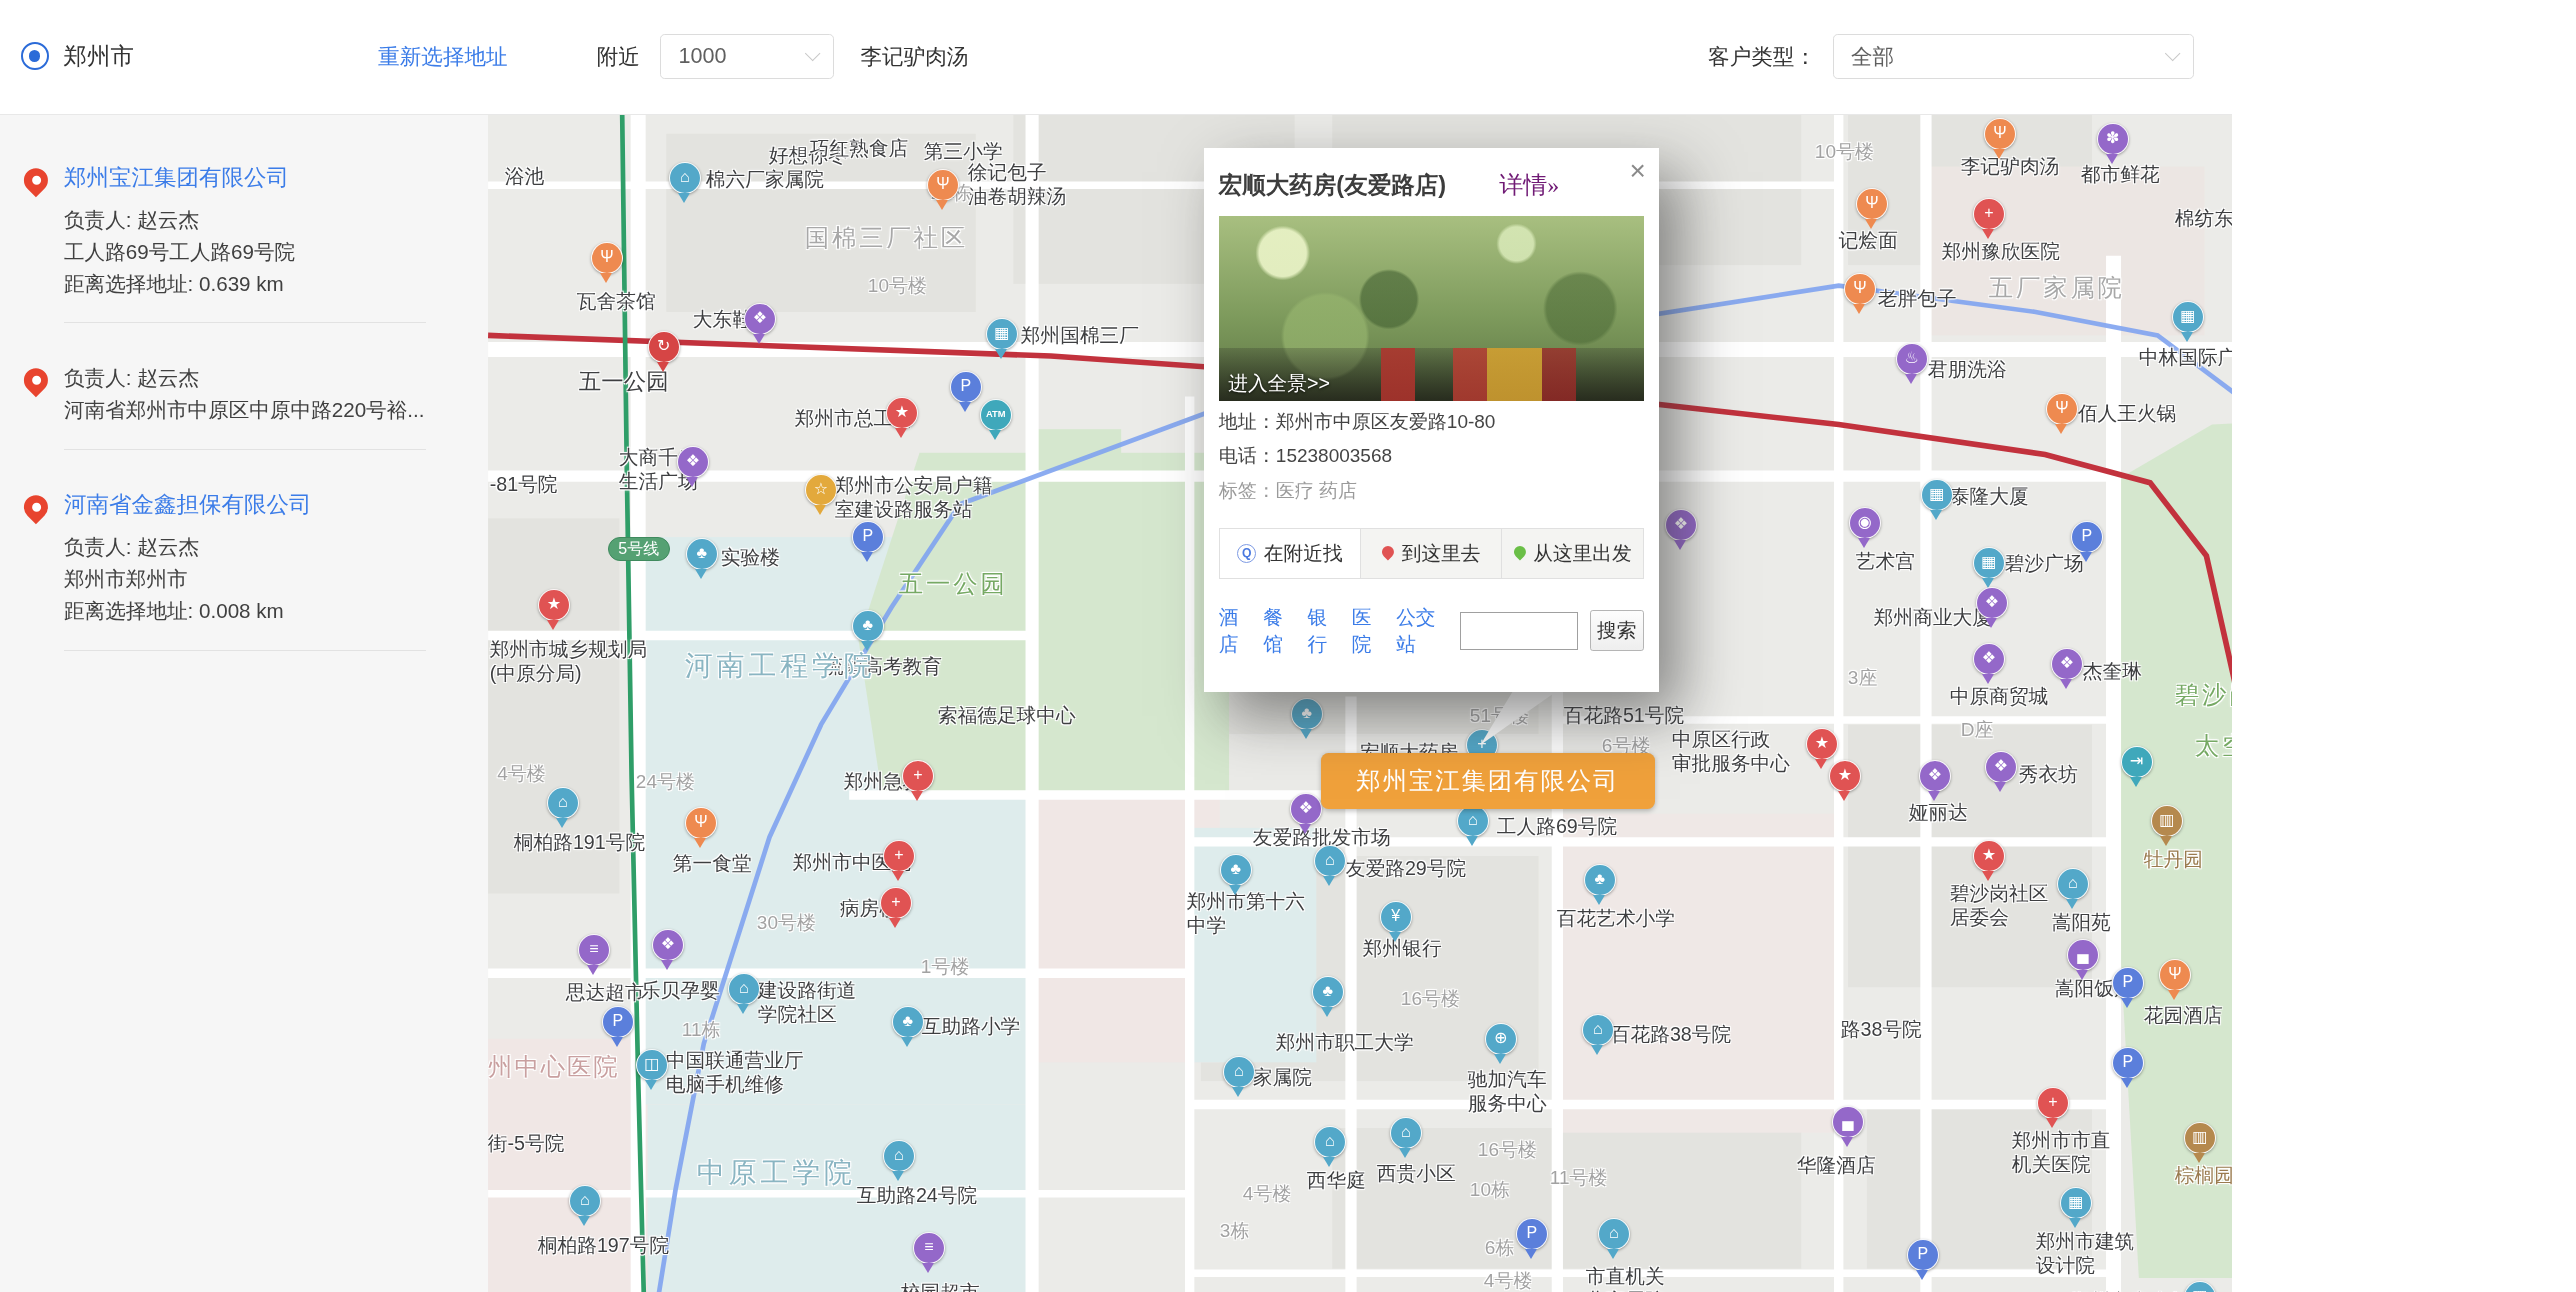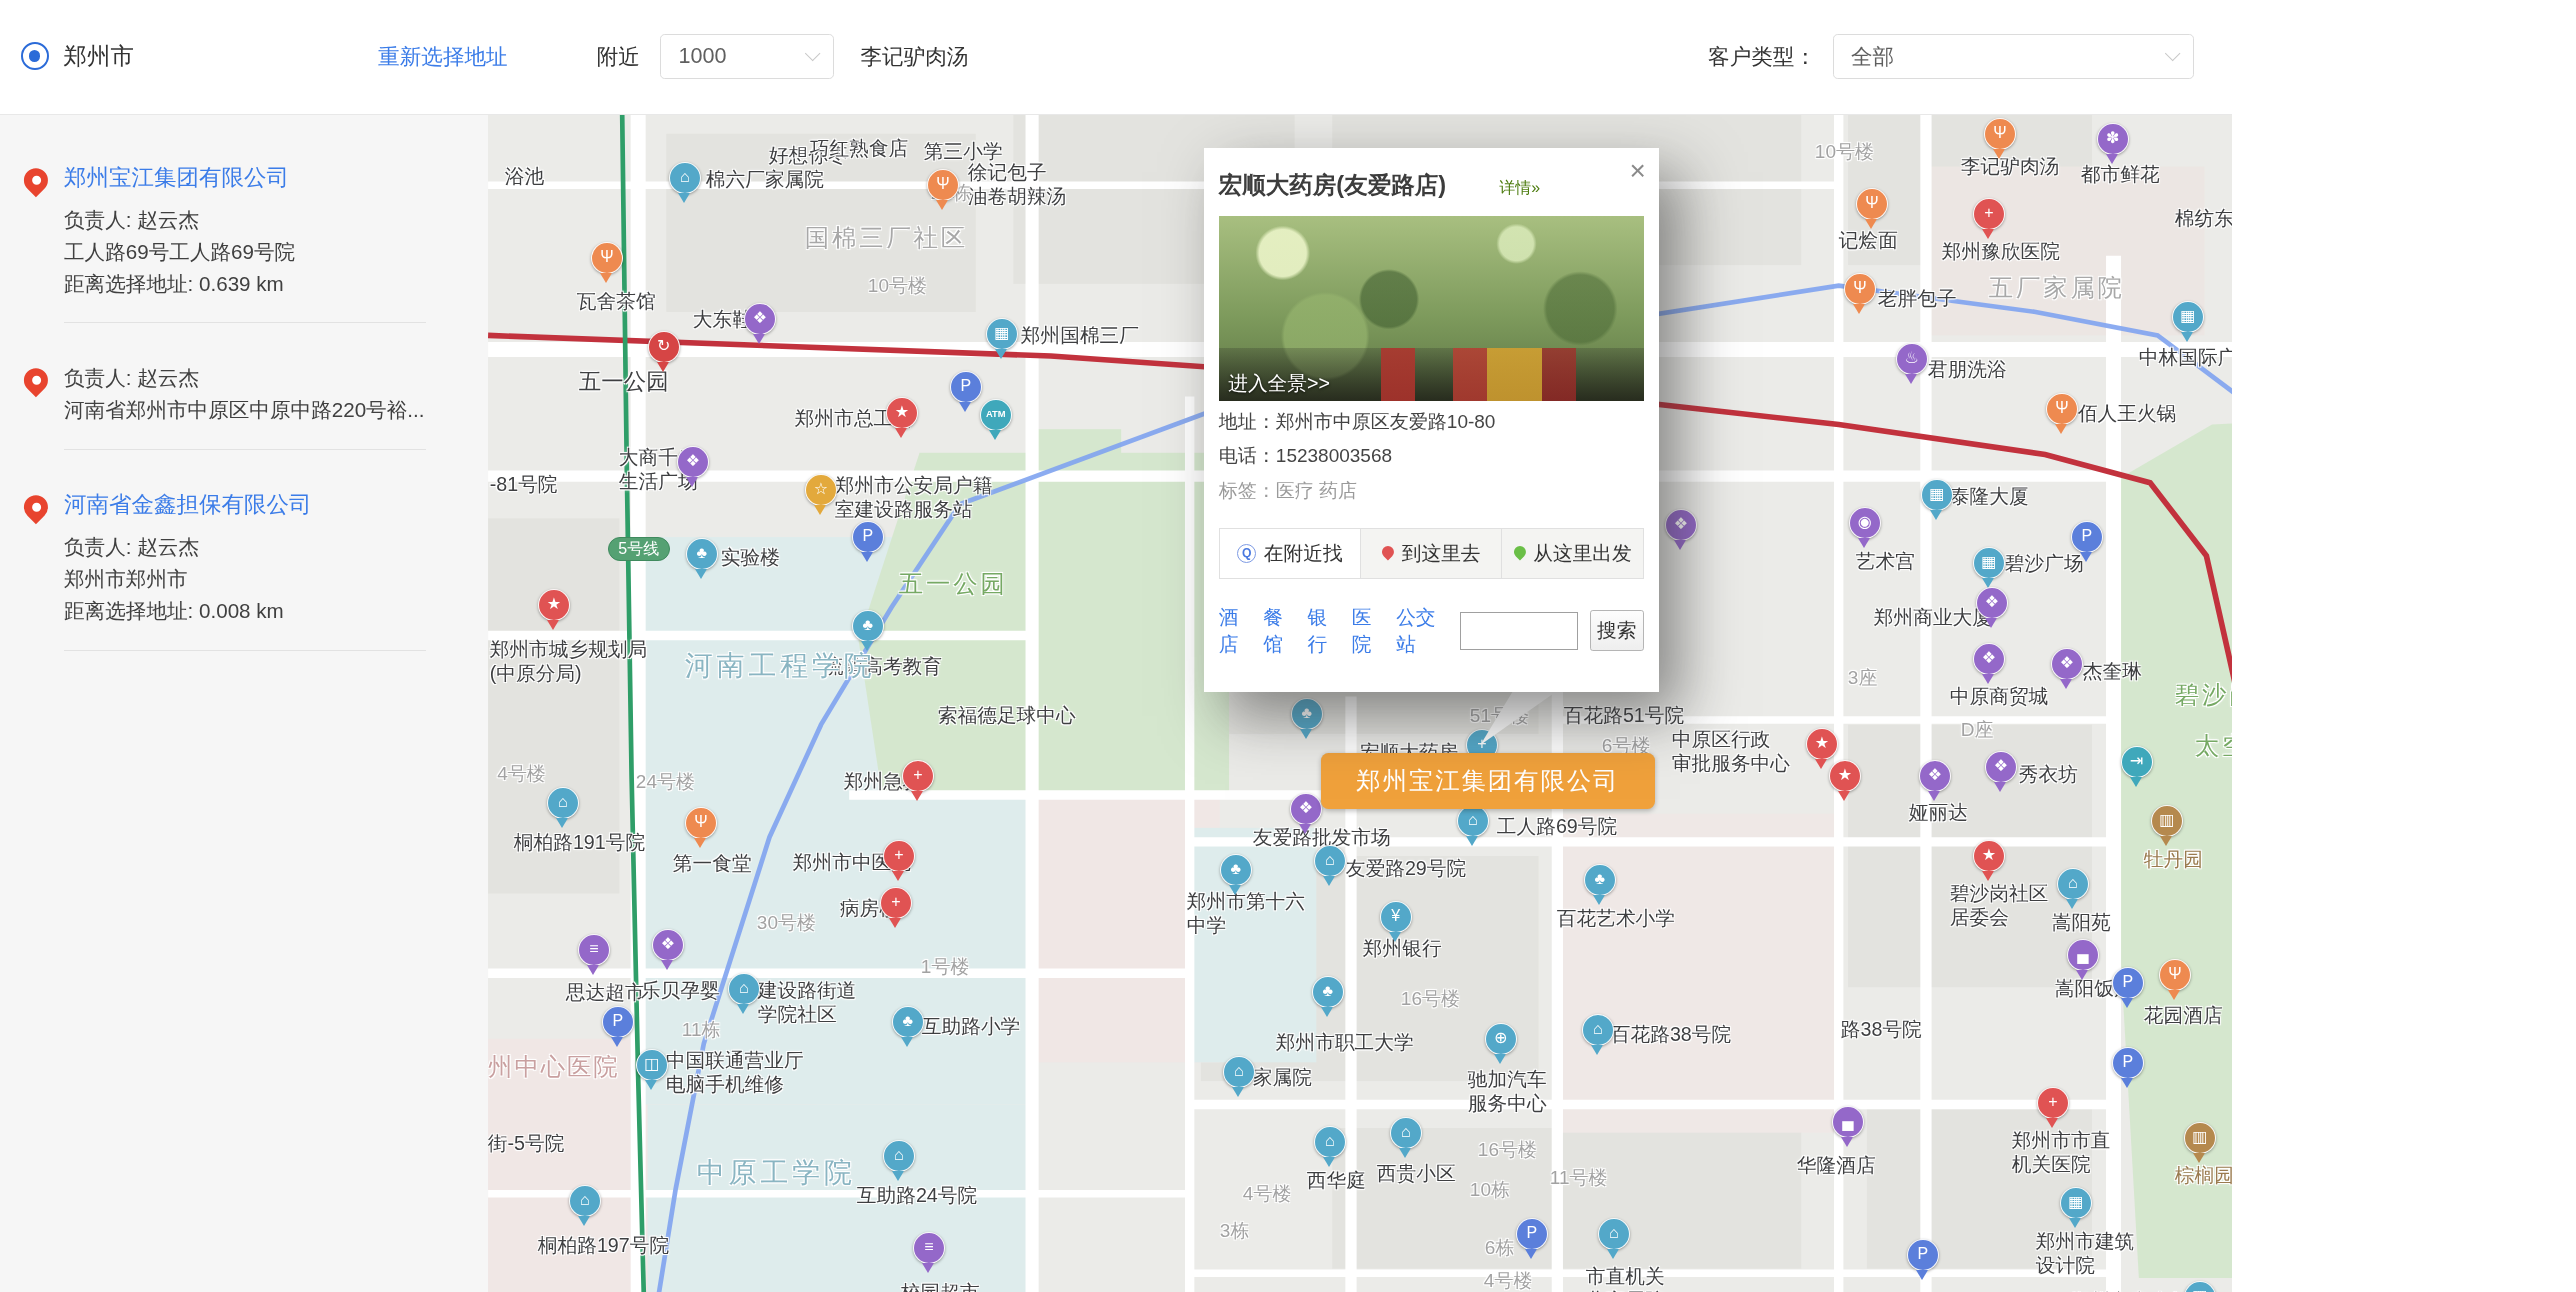--- a/index.html
+++ b/index.html
@@ -66,21 +66,21 @@
     box-shadow:0 1.9px 5.6px rgba(0,0,0,.25); cursor:pointer; }
 
   
   .popup { position:absolute; z-index:8; left:716px; top:33px; width:455px; height:544px; background:#fff;
     box-shadow:20.6px 24.4px 56px rgba(50,50,50,.55); padding:0 15px; }
   .popup-tail { position:absolute; z-index:7; left:974px; top:572px; width:103px; height:58px; background:#fff;
     clip-path:polygon(52% 0, 98% 0, 18% 100%); }
   .pp-close { position:absolute; right:13px; top:9.4px; font-size:28px; color:#8a8a8a; cursor:pointer; line-height:28px; }
   .pp-titlerow { margin-top:20.6px; display:flex; align-items:baseline;gap:44px; }
   .pp-title { font-size:23.5px; color:#3c3c3c; font-weight:bold; }
-  .pp-detail { font-size:16px; color:#4d7c0f; margin-left:9.4px; cursor:pointer; }
+  .pp-detail { font-size:24px; color:#701a75; margin-left:9.4px; cursor:pointer;font-family:Liberation Serif, serif; }
   .pp-photo { position:relative; margin-top:15px; width:425px; height:185px; overflow:hidden;
     background:
       radial-gradient(circle at 15% 20%, rgba(235,244,200,.9) 0 6%, transparent 7%),
       radial-gradient(circle at 70% 15%, rgba(222,238,190,.8) 0 5%, transparent 6%),
       radial-gradient(circle at 40% 45%, rgba(60,90,45,.55) 0 10%, transparent 11%),
       radial-gradient(circle at 85% 50%, rgba(70,100,50,.5) 0 9%, transparent 10%),
       radial-gradient(circle at 25% 65%, rgba(150,180,110,.7) 0 12%, transparent 13%),
       linear-gradient(180deg, #a8bf80 0%, #7d9a5c 55%, #5c7343 100%); }
   .pp-shopband { position:absolute; left:0; bottom:0; width:100%; height:53px;
     background:

